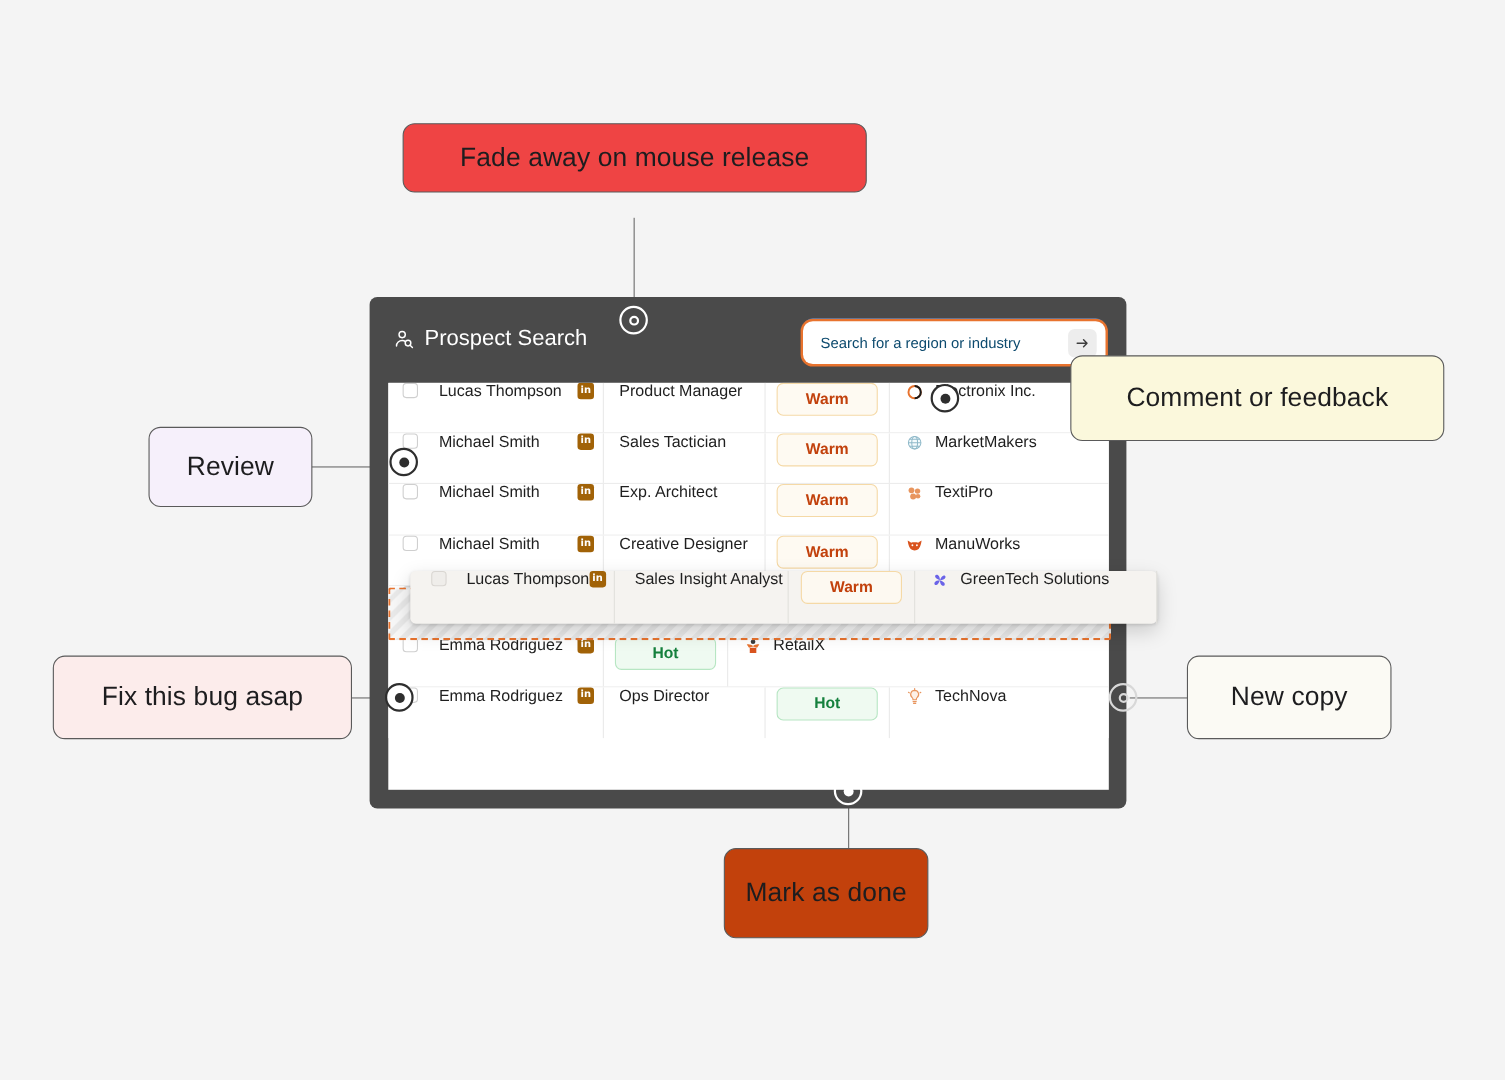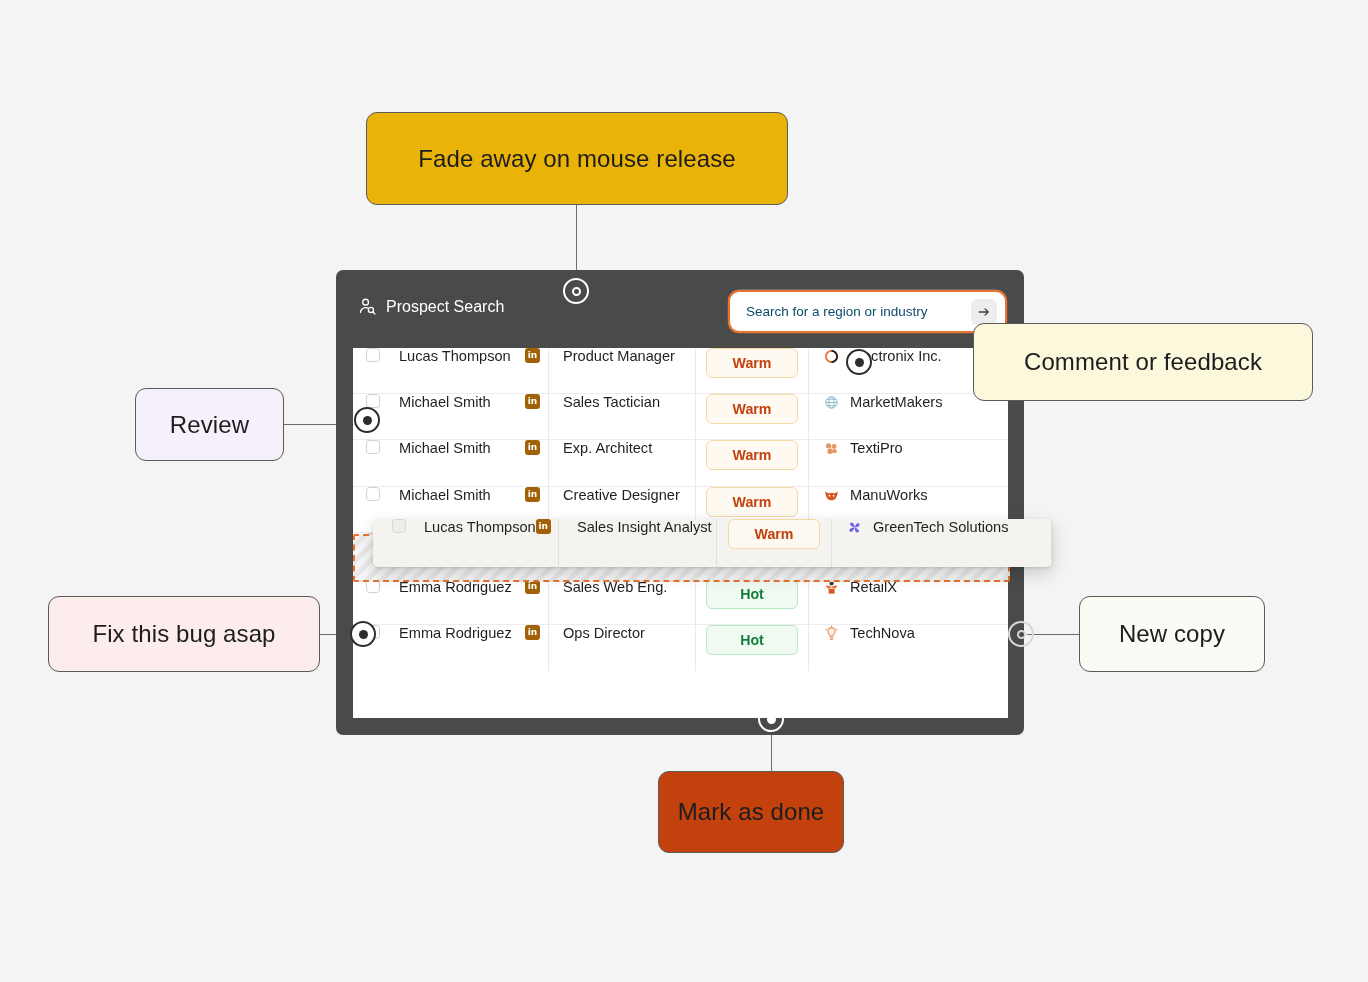--- a/index.html
+++ b/index.html
@@ -48,21 +48,21 @@
   .window{
     position:absolute;left:336px;top:270px;width:688px;height:465px;
     background:#4a4a4a;border-radius:7px;overflow:hidden;
   }
   .win-header{
     position:absolute;left:0;top:0;right:0;height:78px;
   }
   .win-title{
     position:absolute;left:22px;top:27px;
     display:flex;align-items:center;gap:9px;
-    color:#ffffff;font-size:16px;
+    color:#ffffff;font-size:20px;
   }
   .win-title svg{display:block;}
 
   .searchbox{
     position:absolute;left:394px;top:22px;width:275px;height:39px;
     background:#ffffff;border-radius:9px;box-sizing:border-box;
     display:flex;align-items:center;
     box-shadow:0 0 0 2.2px #e8732e, 0 -2.6px 0 0 #3b86d8;
   }
   .searchbox .ph{
@@ -283,21 +283,20 @@
               </span>
               <span>Hospitality Hub</span>
             </div>
           </div>
           <div class="row">
             <div class="cell c-name">
               <span class="cbx"></span>
               <span class="nm">Emma Rodriguez</span>
               <span class="li">in</span>
             </div>
-            <div class="cell c-role">Sales Web Eng.</div>
             <div class="cell c-badge">
               <span class="badge hot">Hot</span>
             </div>
             <div class="cell c-co">
               <span>
                 <svg class="co-ico" viewBox="0 0 20 20">
                   <circle cx="10.1" cy="5.2" r="2.5" fill="#3c3c3c"></circle>
                   <path d="M3.4 8.2 C5.6 7.1 8 8.3 10.1 9.6 C12.2 8.3 14.6 7.1 16.8 8.2 L14.4 11.5 L10.1 10.4 L5.8 11.5 Z" fill="#e8732e"></path>
                   <path d="M6.6 11.6h7v5.6h-7Z" fill="#d9541f"></path>
                 </svg>
@@ -354,21 +353,21 @@
     </div>
   </div>
 
   <div class="marker light" style="left:563px;top:278px;"></div>
   <div class="marker dark" style="left:354px;top:407px;"></div>
   <div class="marker dark" style="left:350px;top:621px;"></div>
   <div class="marker dark" style="left:846px;top:349px;"></div>
   <div class="marker grayring" style="left:1008px;top:621px;"></div>
   <div class="marker onwhite" style="left:758px;top:706px;"></div>
 
-  <div class="callout" style="left:366px;top:112px;width:422px;height:93px;background:#eab308;">
+  <div class="callout" style="left:366px;top:112px;width:422px;height:63px;background:#ef4444;">
     <span>Fade away on mouse release</span>
   </div>
 
   <div class="callout" style="left:48px;top:596px;width:272px;height:76px;background:#fceceb;">
     <span>Fix this bug asap</span>
   </div>
 
   <div class="callout" style="left:135px;top:388px;width:149px;height:73px;background:#f6f0fb;">
     <span>Review</span>
   </div>

